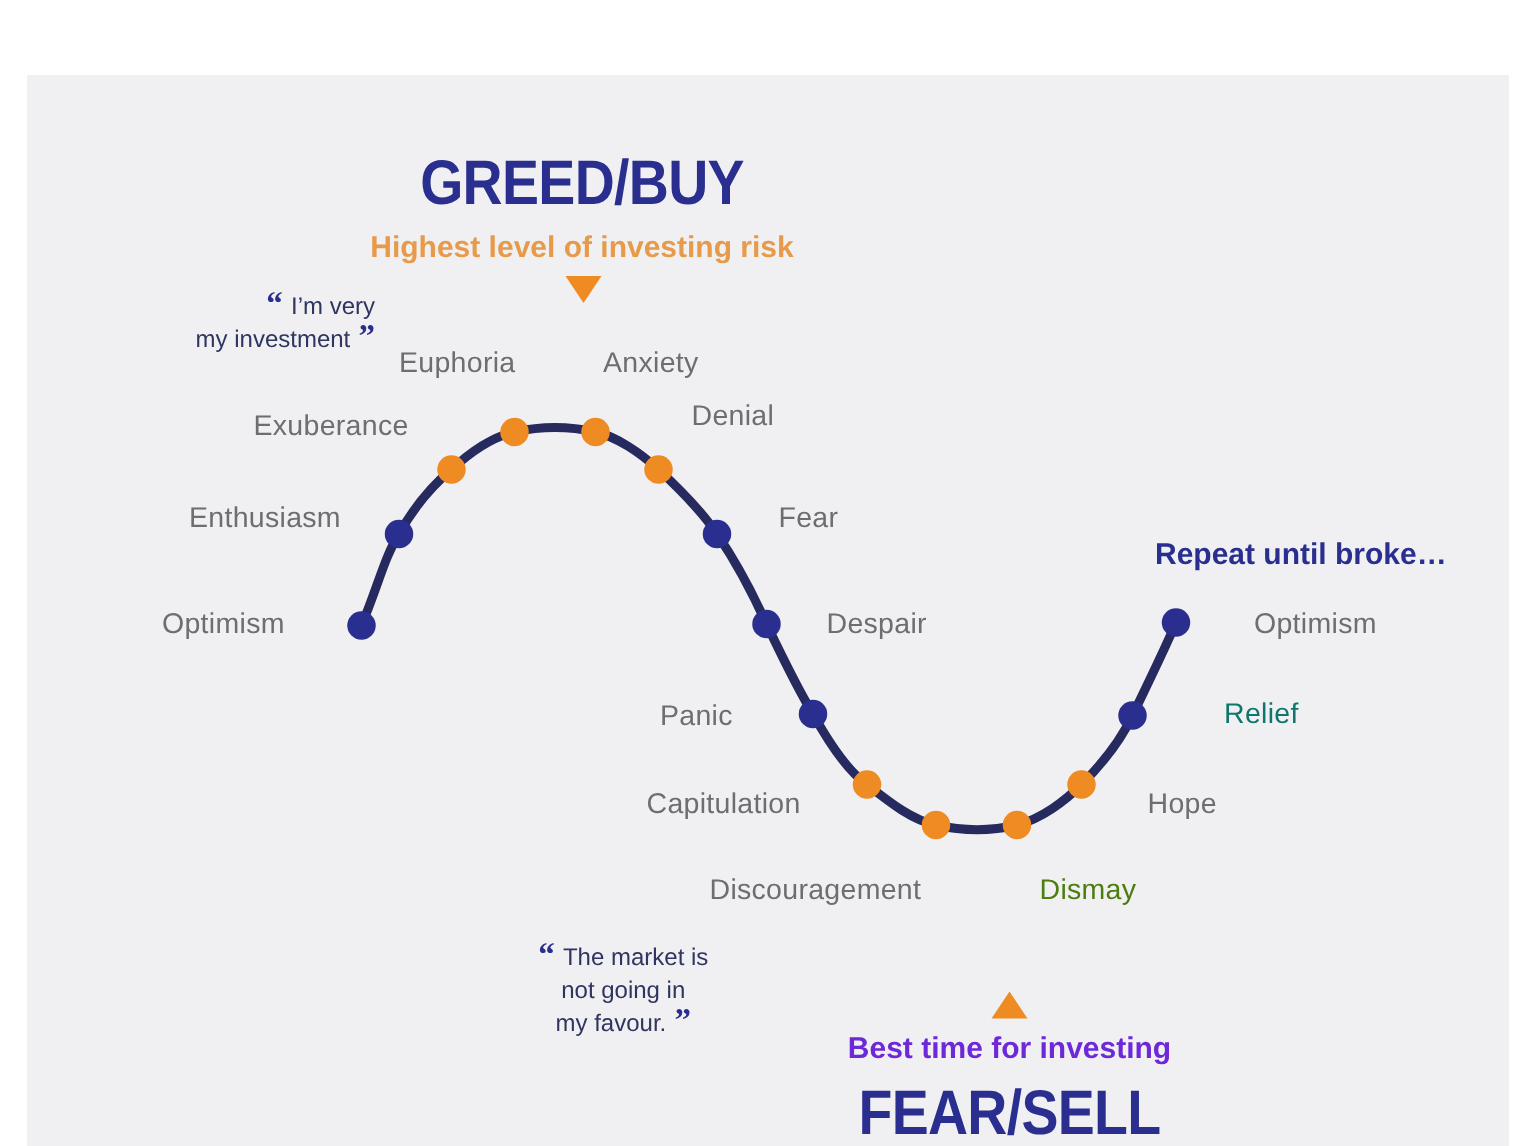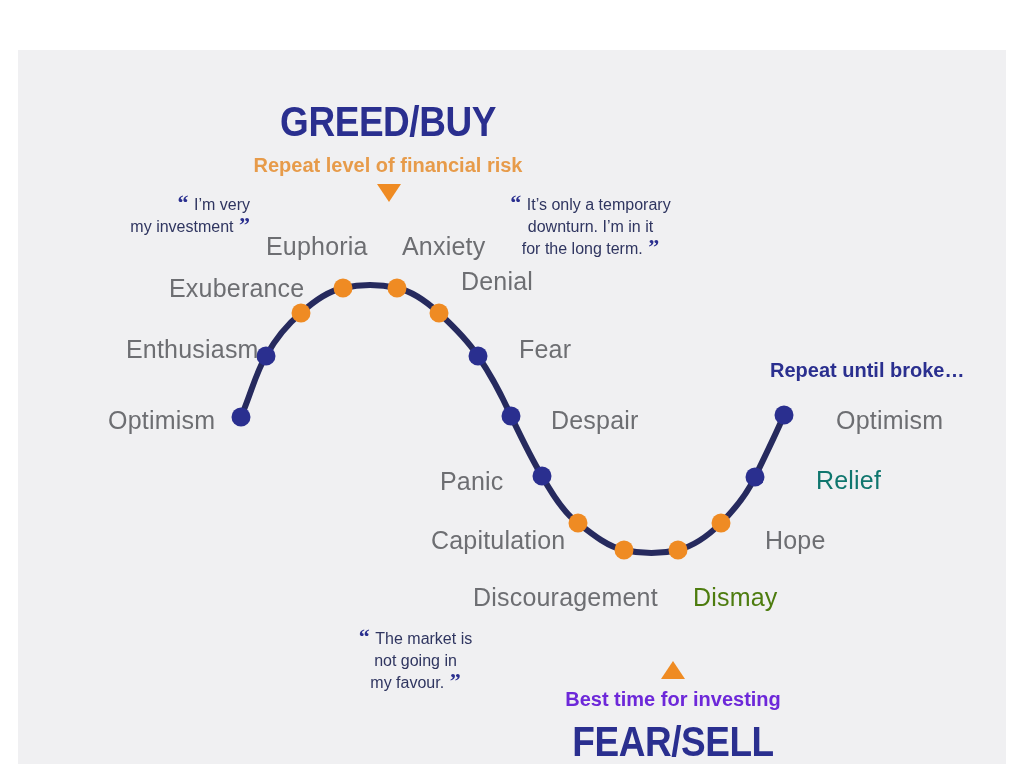--- a/index.html
+++ b/index.html
@@ -100,21 +100,21 @@
   #tri-up {
     left: 643px; top: 611px;
     border-left: 12px solid transparent;
     border-right: 12px solid transparent;
     border-bottom: 18px solid #ef8b23;
   }
   
   .emo {
     position: absolute;
     color: #6d6e72;
-    font-size: 25px;
+    font-size: 19px;
     font-weight: 400;
     white-space: nowrap;
     font-family: "Liberation Sans Narrow", "Liberation Sans", sans-serif;
     letter-spacing: 0.2px;
   }
   
   .quote {
     position: absolute;
     color: #2f3560;
     font-size: 16px;
@@ -176,21 +176,21 @@
           <circle cx="560" cy="473" r="9.5" fill="#ef8b23"></circle>
           <circle cx="606" cy="500" r="9.5" fill="#ef8b23"></circle>
           <circle cx="660" cy="500" r="9.5" fill="#ef8b23"></circle>
           <circle cx="703" cy="473" r="9.5" fill="#ef8b23"></circle>
           <circle cx="737" cy="427" r="9.5" fill="#2a2f8f"></circle>
           <circle cx="766" cy="365" r="9.5" fill="#2a2f8f"></circle>
         </g>
     </svg>
 
     <div id="greed-title">GREED/BUY</div>
-    <div id="greed-sub">Repeat level of financial risk</div>
+    <div id="greed-sub">Highest level of investing risk</div>
     <div class="tri" id="tri-down"></div>
 
     <div class="tri" id="tri-up"></div>
     <div id="fear-sub">Best time for investing</div>
     <div id="fear-title">FEAR/SELL</div>
 
     <div id="repeat-note">Repeat until broke…</div>
 
     <div id="emotion-labels">
         <div class="emo" style="left: 90px; top: 356px; color: rgb(109, 110, 114);">Optimism</div>
@@ -207,25 +207,20 @@
         <div class="emo" style="left: 675px; top: 533px; color: #4d7c0f;">Dismay</div>
         <div class="emo" style="left: 747px; top: 476px; color: rgb(109, 110, 114);">Hope</div>
         <div class="emo" style="left: 798px; top: 416px; color: #0f766e;">Relief</div>
         <div class="emo" style="left: 818px; top: 356px; color: rgb(109, 110, 114);">Optimism</div>
       </div>
 
     <div class="quote" id="quote-1">
         <div><span class="qmark">“ </span><span>I’m very</span></div>
         <div><span>my investment</span><span class="qmark"> ”</span></div>
       </div>
-    <div class="quote" id="quote-2">
-        <div><span class="qmark">“ </span><span>It’s only a temporary</span></div>
-        <div><span>downturn. I’m in it</span></div>
-        <div><span>for the long term.</span><span class="qmark"> ”</span></div>
-      </div>
     <div class="quote" id="quote-3">
         <div><span class="qmark">“ </span><span>The market is</span></div>
         <div><span>not going in</span></div>
         <div><span>my favour.</span><span class="qmark"> ”</span></div>
       </div>
 
   </div>
 </div>
 
 </body></html>

